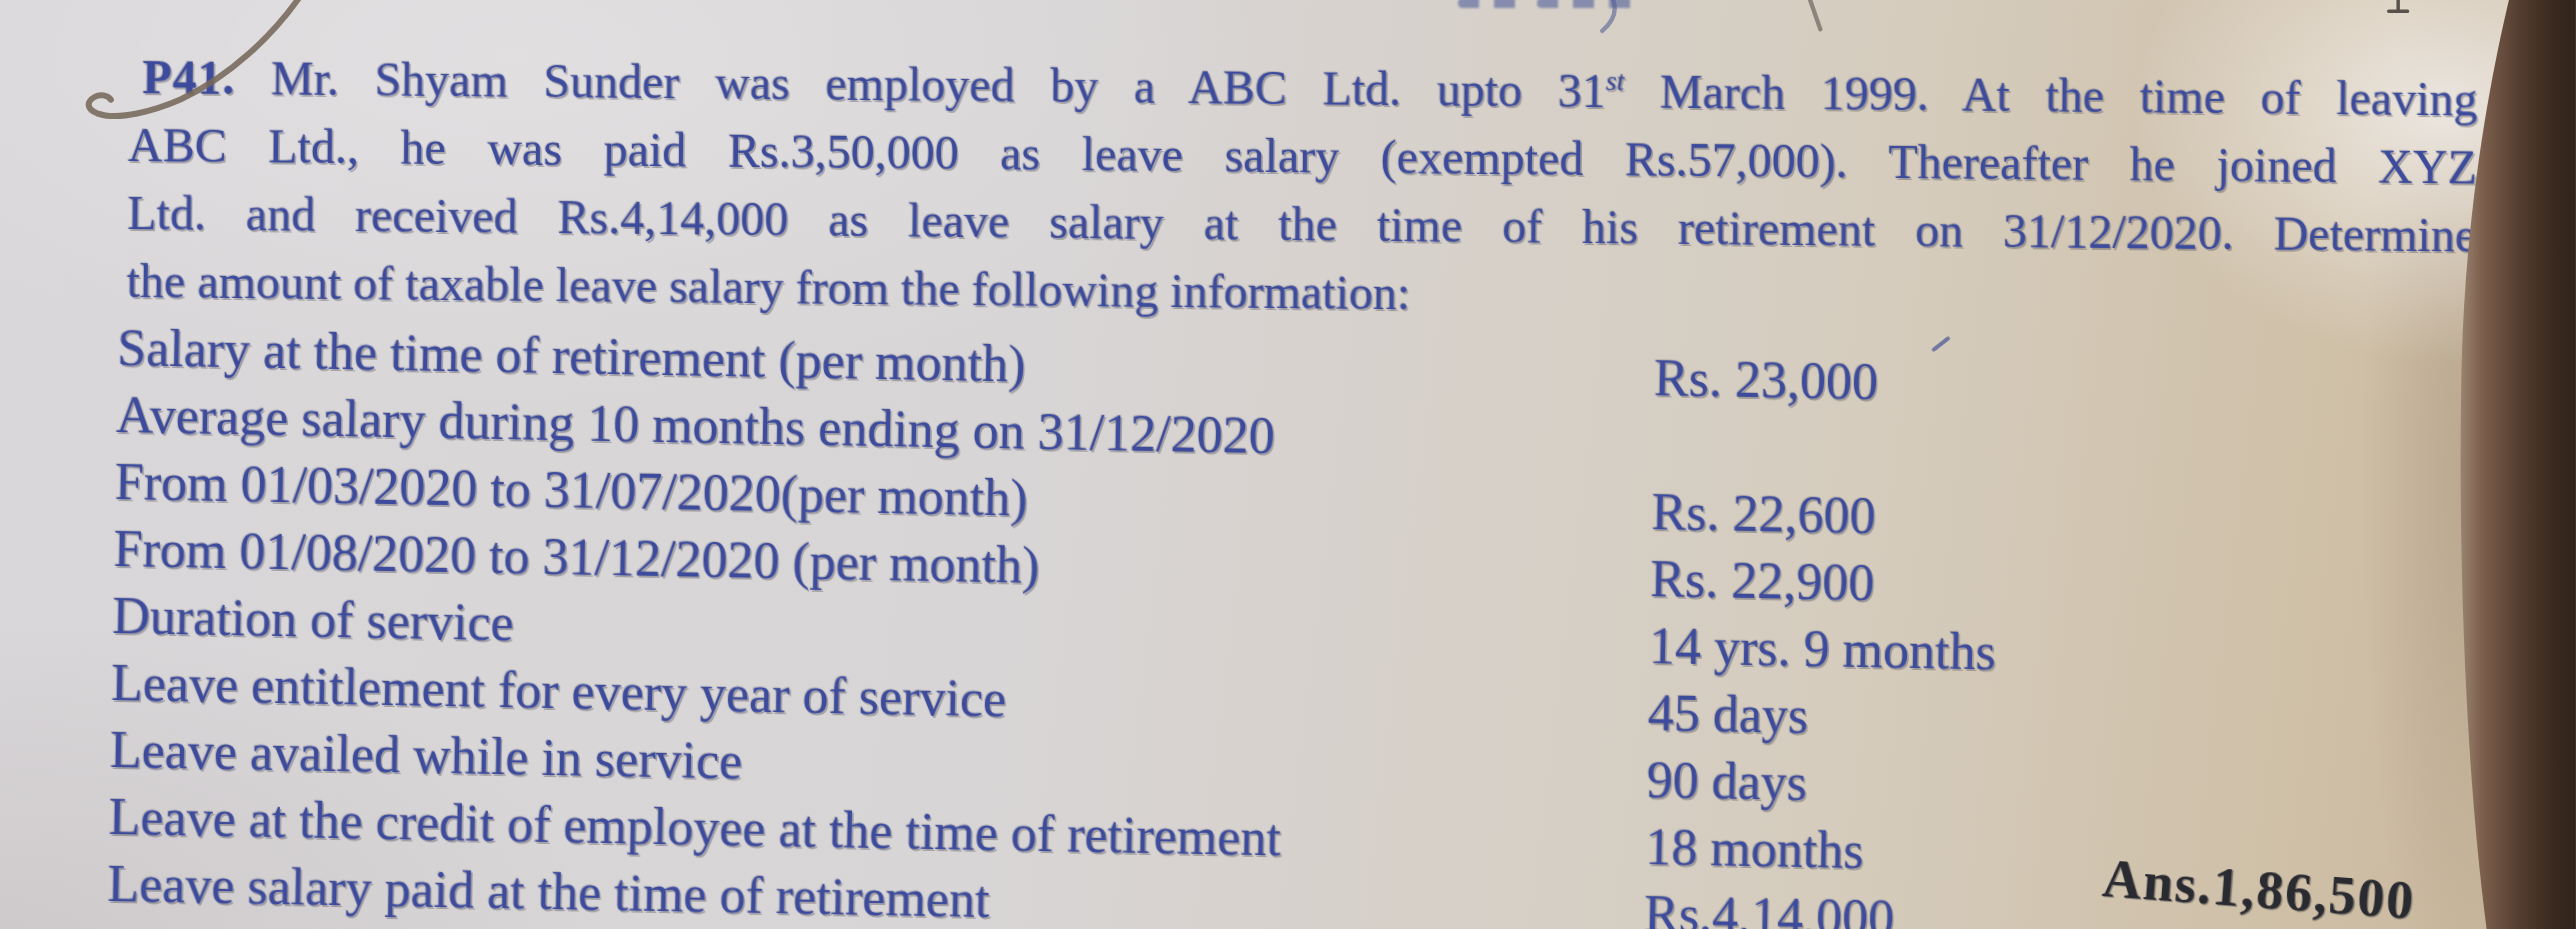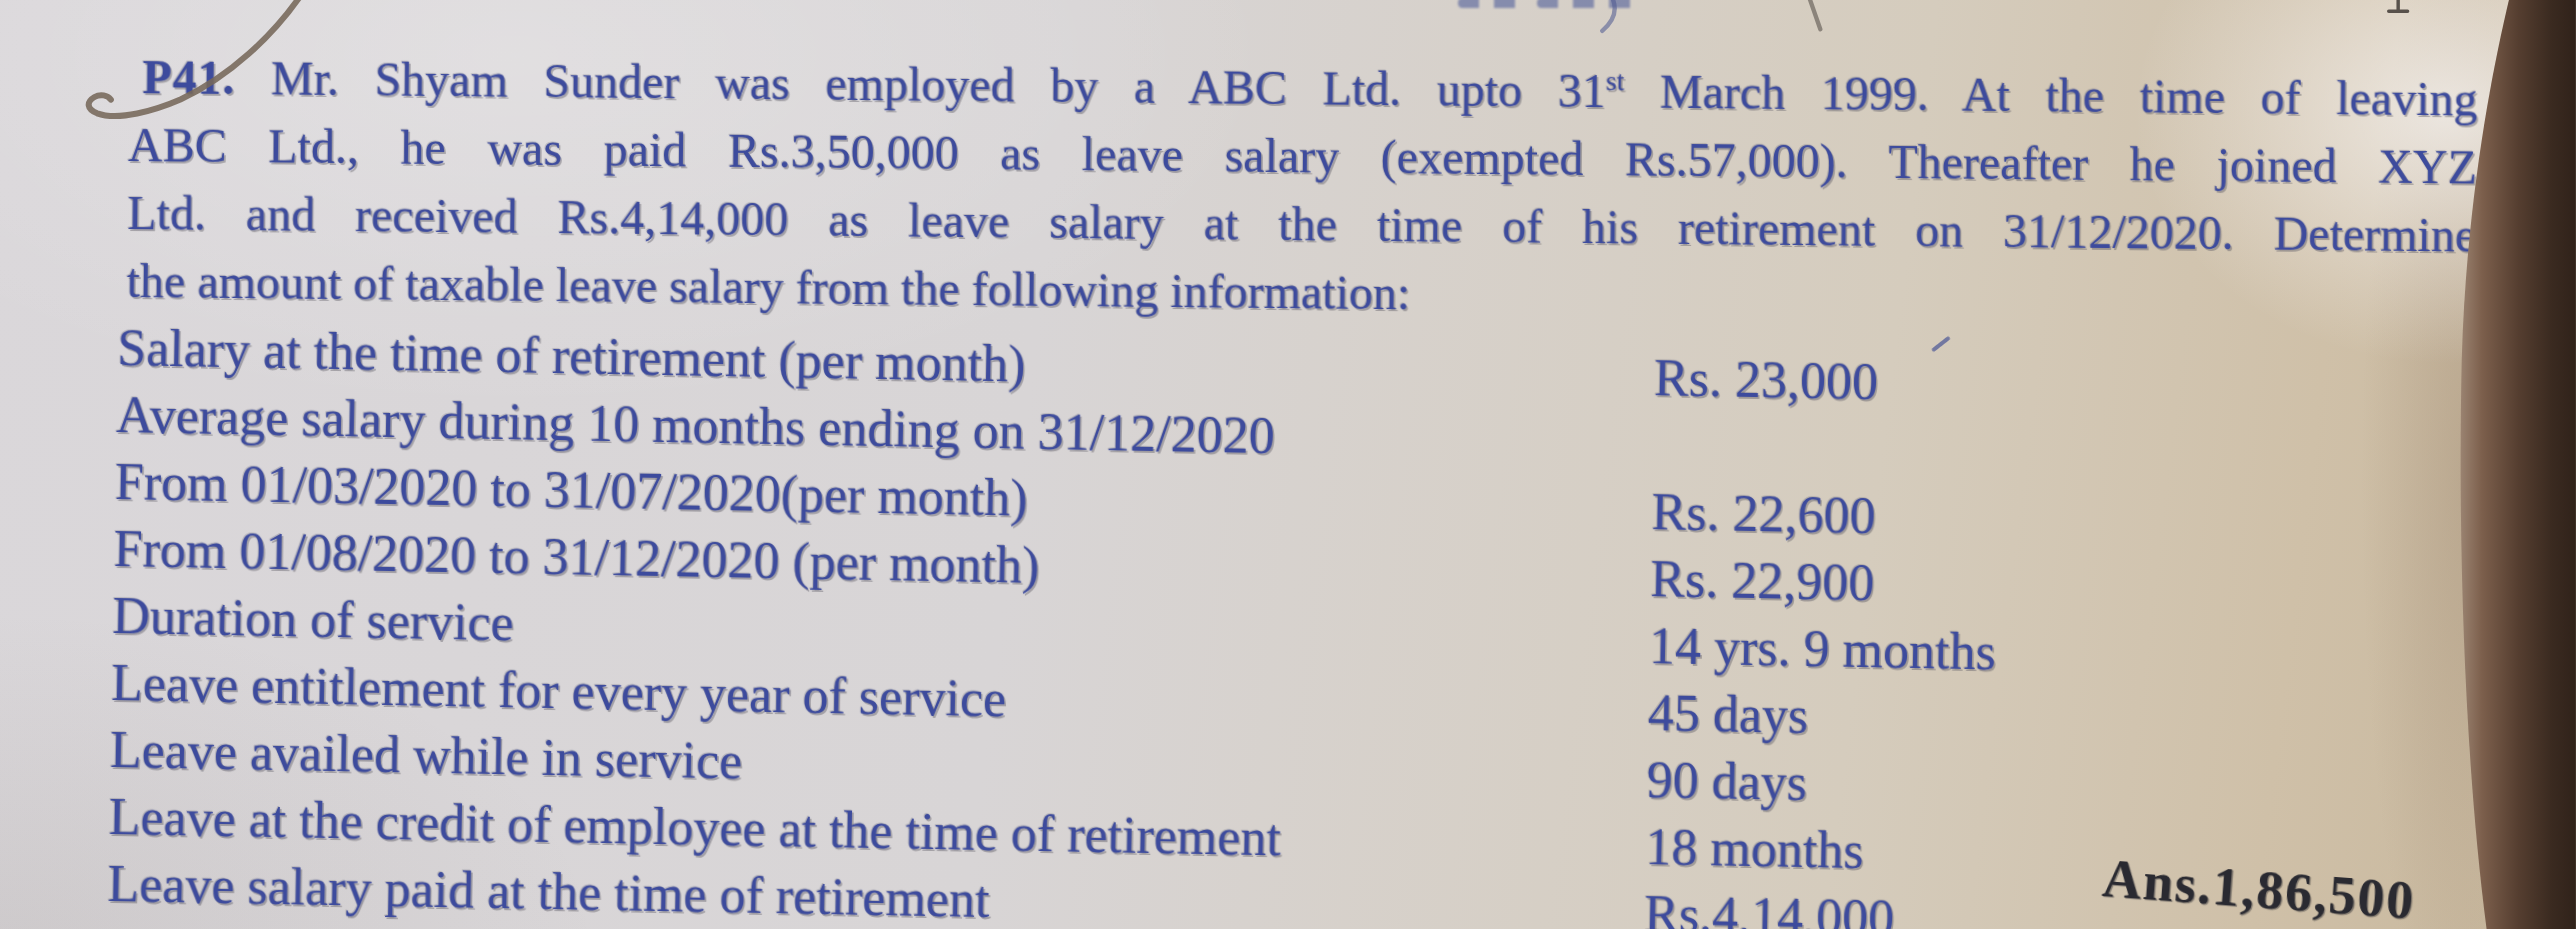--- a/index.html
+++ b/index.html
@@ -20,21 +20,21 @@
   .soft{filter:blur(0.3px);}
   
   .para{
     position:absolute;left:129px;top:43px;width:2349px;
     font-size:48px;line-height:68px;
     transform:rotate(.55deg);transform-origin:0 0;
   }
   .pline{white-space:normal;}
   .pline.just{text-align:justify;text-align-last:justify;}
   .plabel{font-weight:bold;letter-spacing:0.9px;padding-left:13.7px;}
-  sup.st{font-size:.58em;vertical-align:super;line-height:0;}
+  sup.st{font-size:.58em;vertical-align:super;line-height:0;font-style:italic;}
   
   .rows{
     position:absolute;left:118px;top:314px;width:2387px;
     font-size:52px;line-height:67px;
     transform:rotate(1.05deg);transform-origin:0 0;
   }
   .row{position:relative;height:67px;white-space:nowrap;}
   .row .val{position:absolute;left:1537px;top:1.7px;}
   
   .answer{

